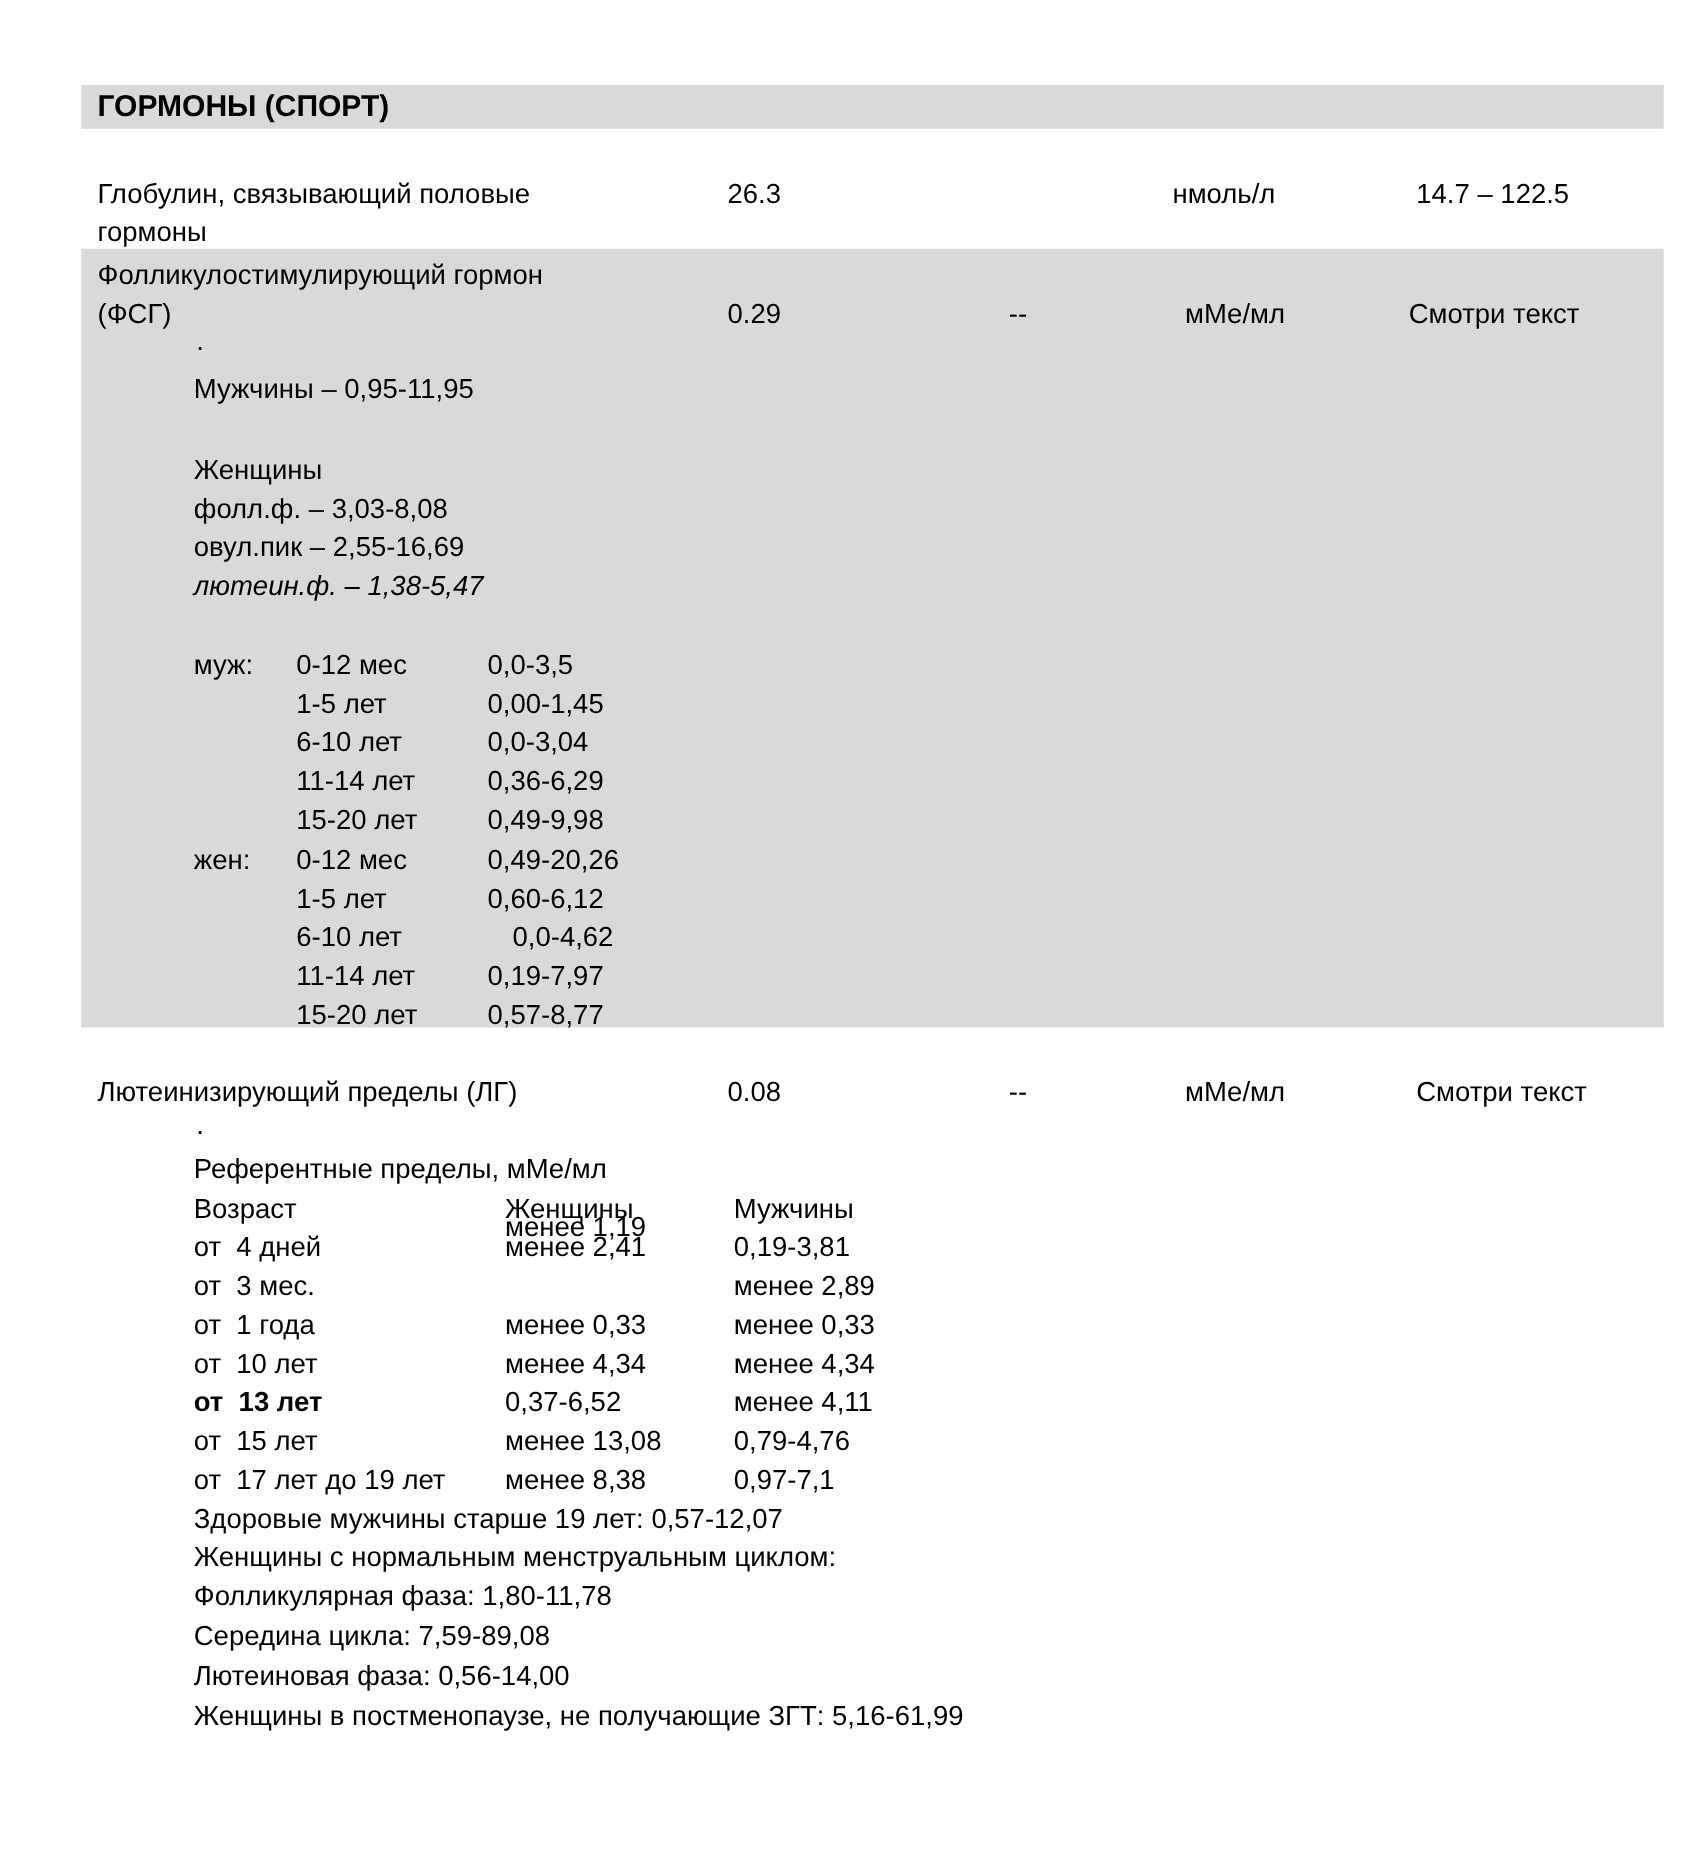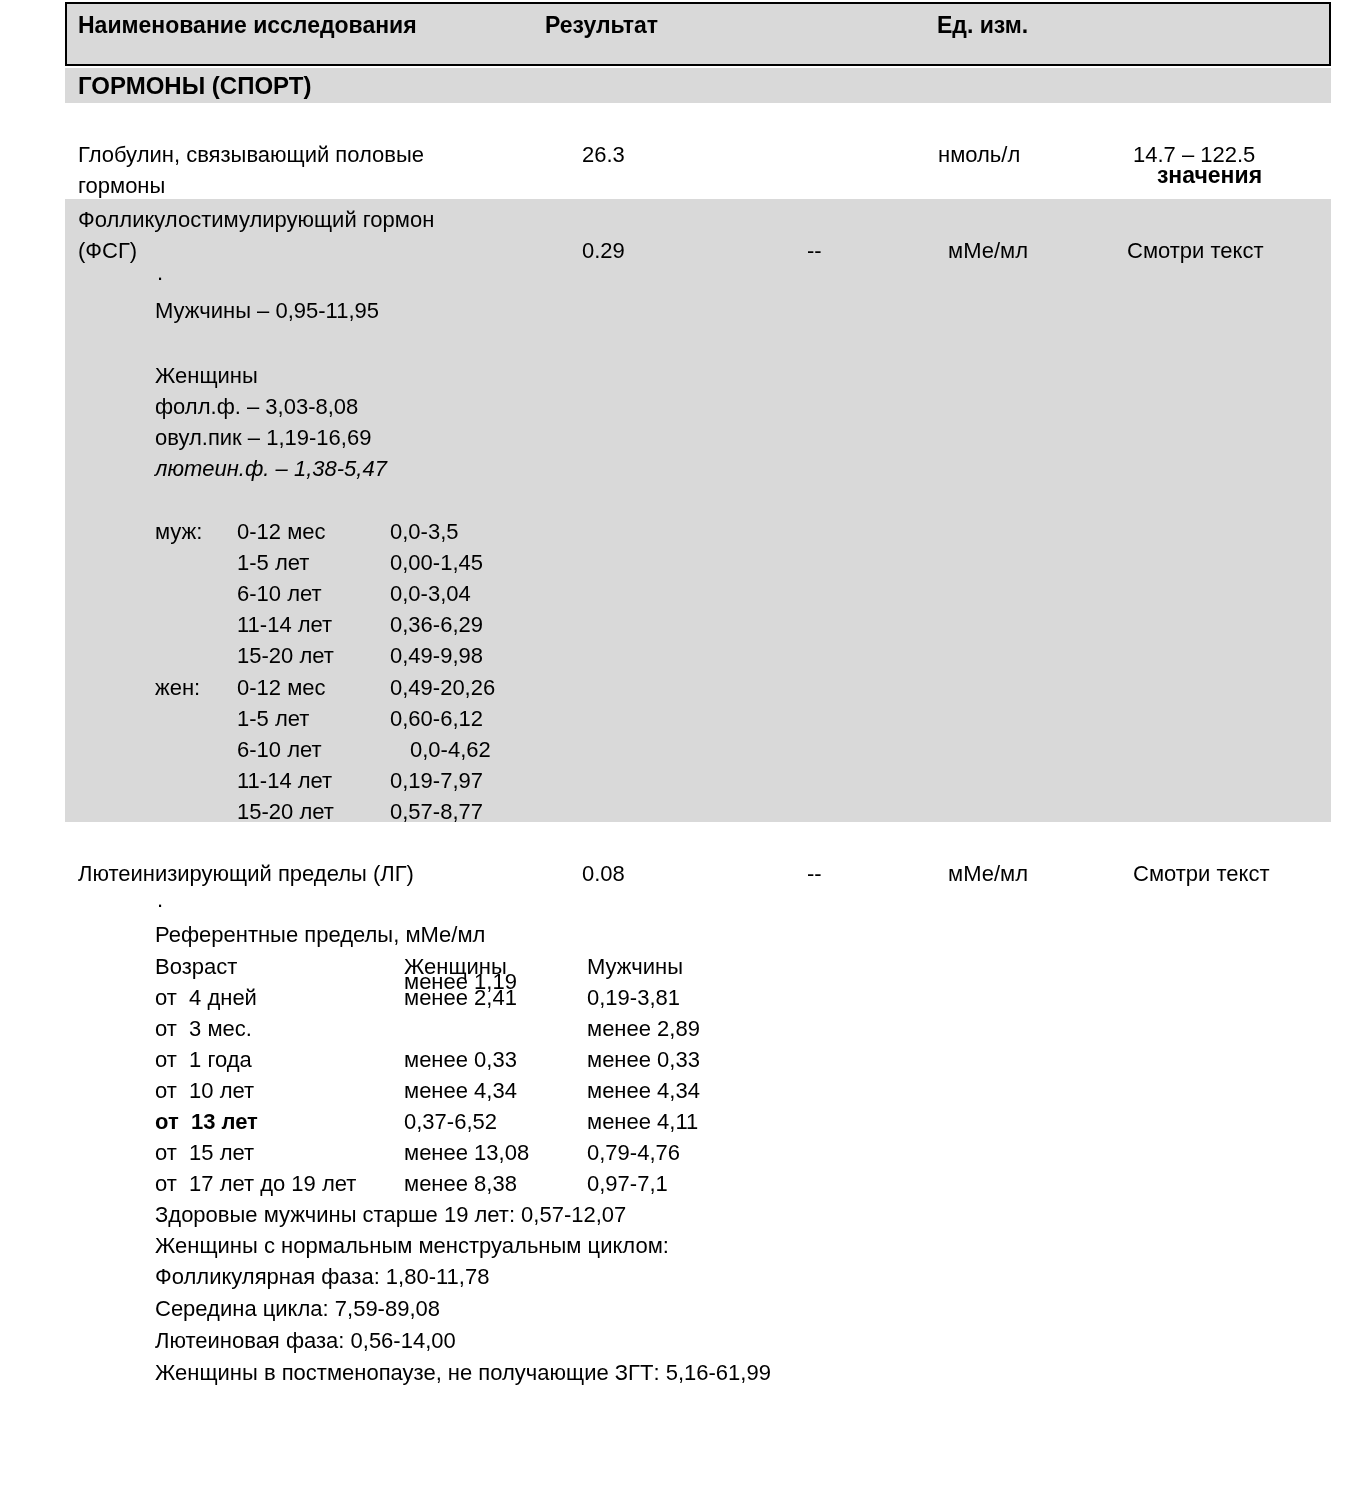--- a/index.html
+++ b/index.html
@@ -11,29 +11,20 @@
   .section-bar{position:absolute;left:65px;top:68px;width:1266px;height:35px;background:#d9d9d9;}
   .section-title{position:absolute;left:13px;top:1px;font-weight:bold;font-size:24px;line-height:33px;white-space:pre;}
   .shade-block{position:absolute;left:65px;top:199px;width:1266px;height:623px;background:#d9d9d9;}
   .center{text-align:center;}
 </style>
 </head>
 <body>
 
 <div class="sheet">
 
-  <div class="hdr-box">
-    <div class="hdr-cell" style="left:11px;top:6px;">Наименование исследования</div>
-    <div class="hdr-cell" style="left:478px;top:6px;">Результат</div>
-    <div class="hdr-cell" style="left:870px;top:6px;">Ед. изм.</div>
-    <div class="hdr-cell center" style="left:1040px;top:6px;width:205px;">
-      <div>Нормальные</div>
-      <div>значения</div>
-    </div>
-  </div>
 
   <div class="section-bar">
     <div class="section-title">ГОРМОНЫ (СПОРТ)</div>
   </div>
 
   <div>
     <div class="abs" style="left:78px;top:139px;">Глобулин, связывающий половые</div>
     <div class="abs" style="left:78px;top:170px;">гормоны</div>
     <div class="abs" style="left:582px;top:139px;">26.3</div>
     <div class="abs" style="left:938px;top:139px;">нмоль/л</div>
@@ -45,21 +36,21 @@
     <div class="abs" style="left:13px;top:36px;">(ФСГ)</div>
     <div class="abs" style="left:517px;top:36px;">0.29</div>
     <div class="abs" style="left:742px;top:36px;">--</div>
     <div class="abs" style="left:883px;top:36px;">мМе/мл</div>
     <div class="abs" style="left:1062px;top:36px;">Смотри текст</div>
 
     <div class="abs" style="left:92px;top:58px;">.</div>
     <div class="abs" style="left:90px;top:96px;">Мужчины – 0,95-11,95</div>
     <div class="abs" style="left:90px;top:161px;">Женщины</div>
     <div class="abs" style="left:90px;top:192px;">фолл.ф. – 3,03-8,08</div>
-    <div class="abs" style="left:90px;top:223px;">овул.пик – 1,19-16,69</div>
+    <div class="abs" style="left:90px;top:223px;">овул.пик – 2,55-16,69</div>
     <div class="abs" style="left:90px;top:254px;font-style:italic;">лютеин.ф. – 1,38-5,47</div>
 
     <div class="abs" style="left:90px;top:317px;">муж:</div>
     <div class="abs" style="left:172px;top:317px;">0-12 мес</div>
     <div class="abs" style="left:325px;top:317px;">0,0-3,5</div>
     <div class="abs" style="left:172px;top:348px;">1-5 лет</div>
     <div class="abs" style="left:325px;top:348px;">0,00-1,45</div>
     <div class="abs" style="left:172px;top:379px;">6-10 лет</div>
     <div class="abs" style="left:325px;top:379px;">0,0-3,04</div>
     <div class="abs" style="left:172px;top:410px;">11-14 лет</div>

